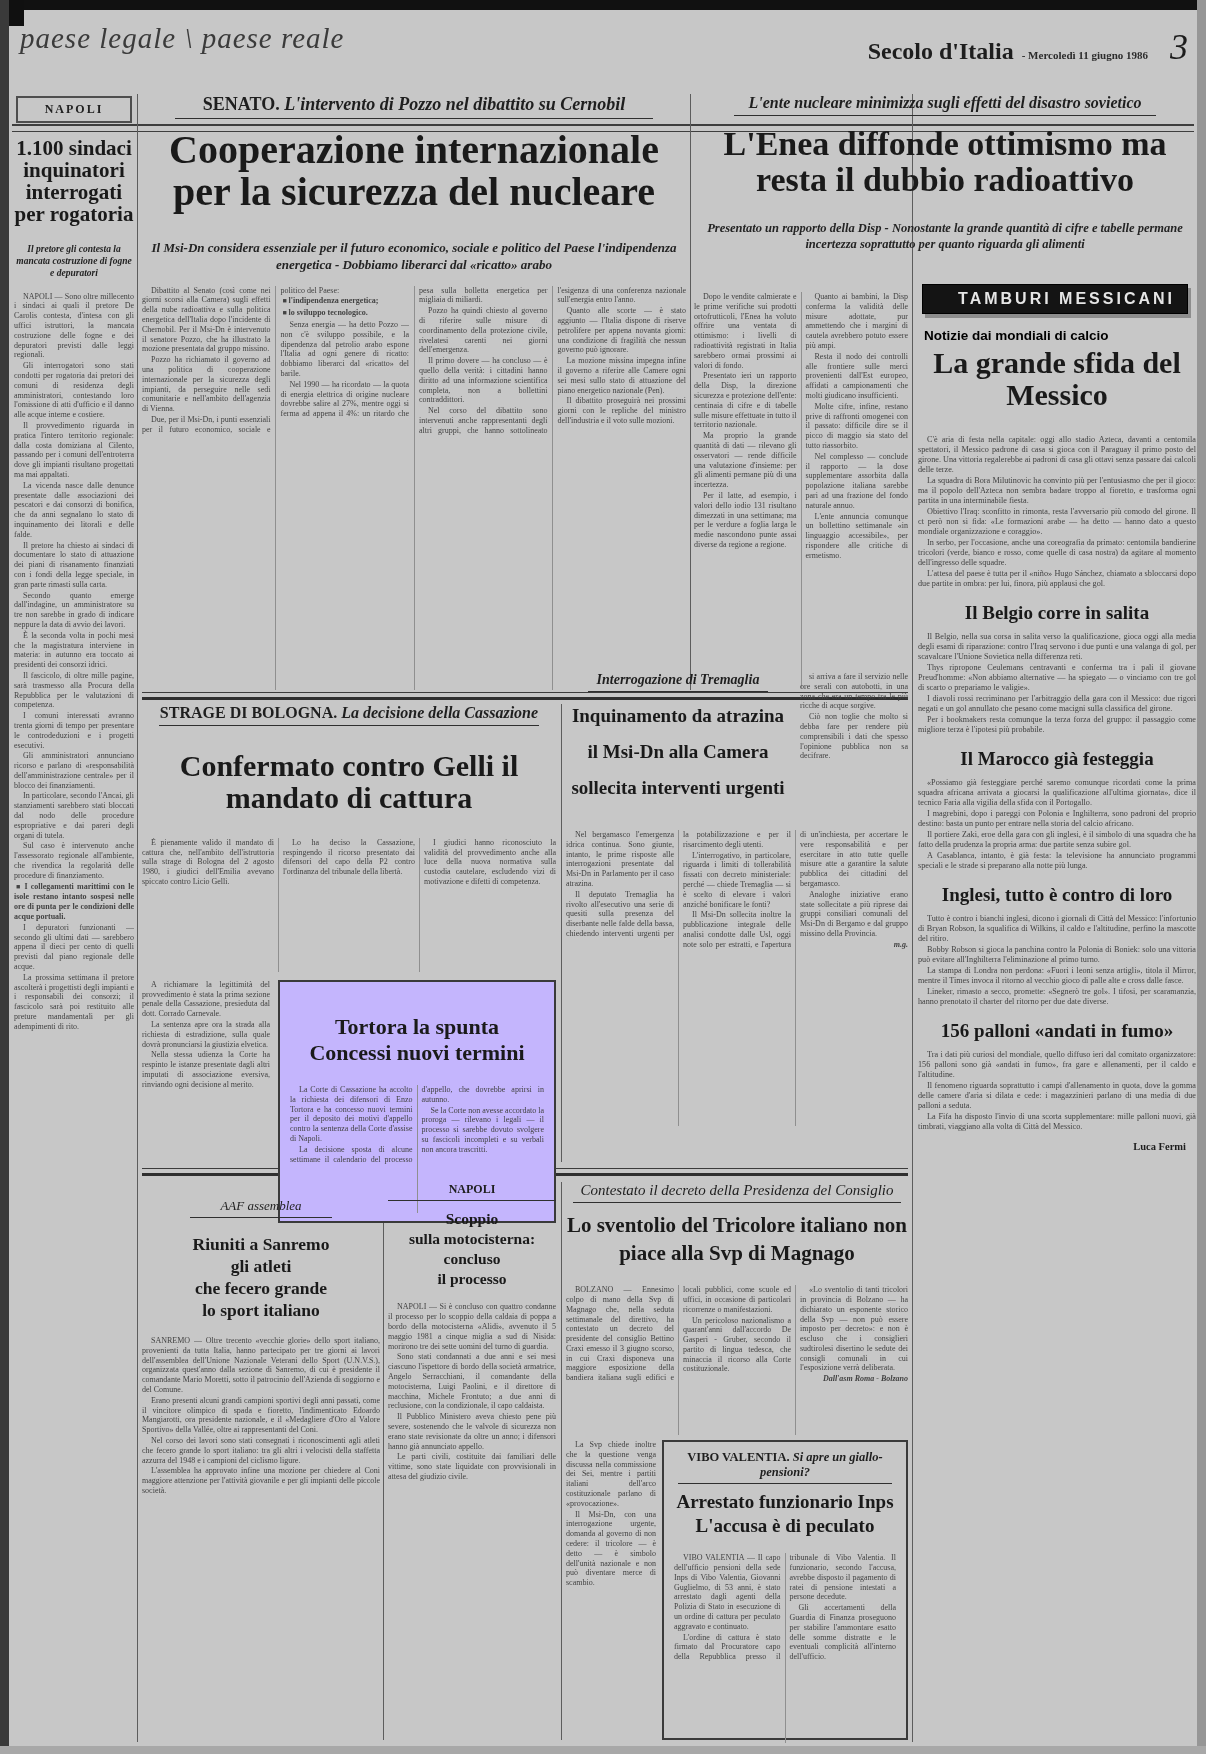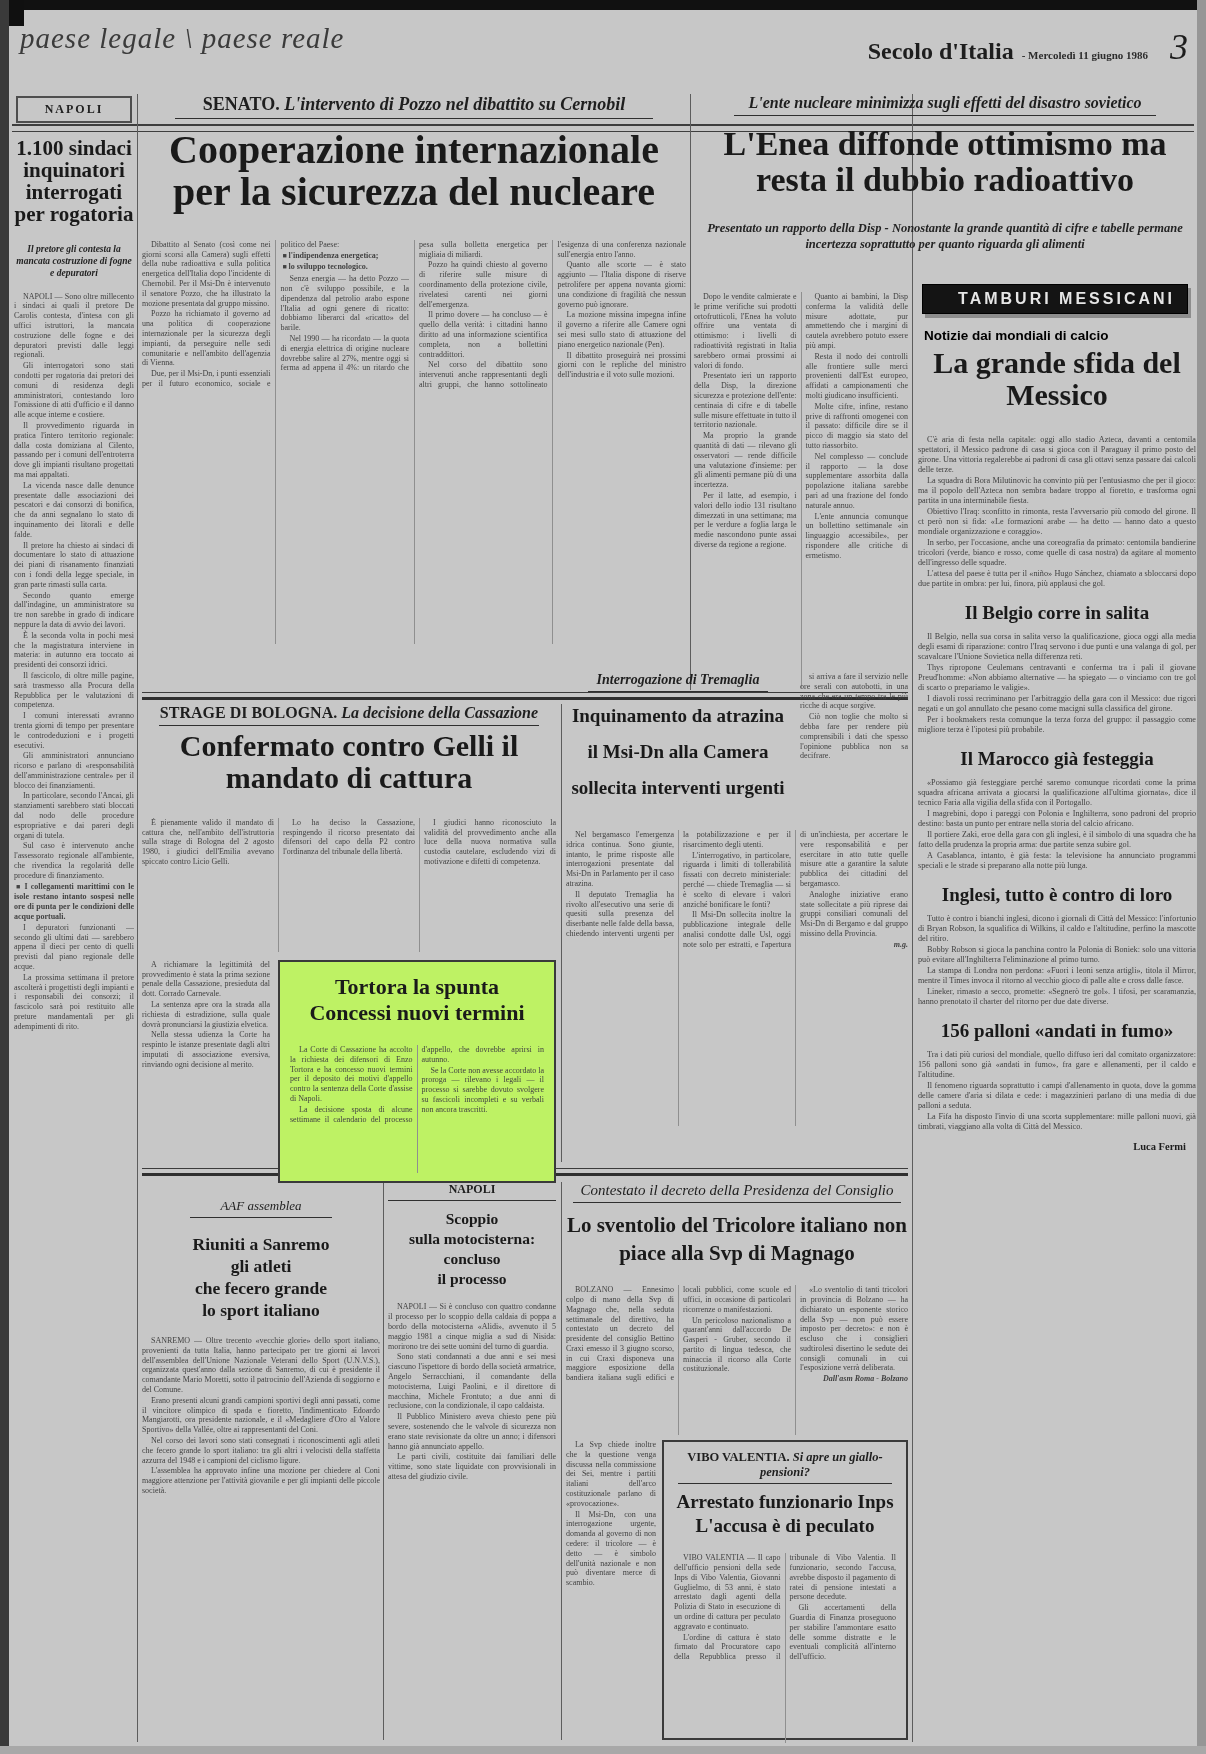--- a/index.html
+++ b/index.html
@@ -73,26 +73,26 @@
   .sidebar .skicker{font-family:"Liberation Sans","DejaVu Sans",sans-serif;font-weight:bold;
           font-size:13.5px;color:#000000;margin:14px 0 2px 6px;}
   .sidebar .headline{font-size:30px;margin-top:4px;}
   .sidebar .bcol{font-size:8.2px;line-height:10px;margin-top:8px;}
   .sidebar h3{font-size:19px;font-weight:bold;color:#191919;text-align:center;margin:12px 0 4px 0;}
   .sidebar .byline{text-align:right;font-weight:bold;font-size:10.5px;color:#1d1d1d;margin:8px 10px 0 0;}
 
   
   .art-gelli{position:absolute;left:142px;top:704px;width:414px;}
   .art-gelli .kicker{font-size:16px;width:92%;margin:0 auto;}
-  .art-gelli .headline{font-size:30px;margin-top:4px;}
+  .art-gelli .headline{font-size:30px;margin-top:24px;}
   .art-gelli .bcol.top{margin-top:10px;height:134px;}
   .gelli-row{display:flex;gap:8px;margin-top:8px;}
   .gelli-left{width:128px;}
   .gelli-left .bcol{height:218px;}
-  .box-tortora{flex:1;border:2px solid #3a3a3a;padding:8px 10px;background:#bef264;}
+  .box-tortora{flex:1;border:2px solid #3a3a3a;padding:8px 10px;background:#c4b5fd;}
   .box-tortora .headline{font-size:22px;line-height:1.2;}
   .box-tortora .bcol{margin-top:8px;height:128px;}
 
   
   .art-atrazina{position:absolute;left:566px;top:672px;width:342px;}
   .atr-row1{display:flex;gap:10px;}
   .atr-head{width:224px;}
   .atr-head .kicker{font-size:14px;width:80%;margin:0 auto;}
   .atr-head .headline{font-size:19px;line-height:1.9;margin-top:6px;}
   .atr-colA{flex:1;}
@@ -172,20 +172,21 @@
         <p>I depuratori funzionanti — secondo gli ultimi dati — sarebbero appena il dieci per cento di quelli previsti dal piano regionale delle acque.</p>
         <p>La prossima settimana il pretore ascolterà i progettisti degli impianti e i responsabili dei consorzi; il fascicolo sarà poi restituito alle preture mandamentali per gli adempimenti di rito.</p>
       </div>
   </aside>
 
   <section class="art-senato">
     <div class="kicker under">
       <span class="kb">SENATO.</span><span class="ki"> L'intervento di Pozzo nel dibattito su Cernobil</span>
     </div>
     <h1 class="headline">Cooperazione internazionale per la sicurezza del nucleare</h1>
+    <div class="subtitle">Il Msi-Dn considera essenziale per il futuro economico, sociale e politico del Paese l'indipendenza energetica - Dobbiamo liberarci dal «ricatto» arabo</div>
     <div class="bcol cols4">
         <p>Dibattito al Senato (così come nei giorni scorsi alla Camera) sugli effetti della nube radioattiva e sulla politica energetica dell'Italia dopo l'incidente di Chernobil. Per il Msi-Dn è intervenuto il senatore Pozzo, che ha illustrato la mozione presentata dal gruppo missino.</p>
         <p>Pozzo ha richiamato il governo ad una politica di cooperazione internazionale per la sicurezza degli impianti, da perseguire nelle sedi comunitarie e nell'ambito dell'agenzia di Vienna.</p>
         <p>Due, per il Msi-Dn, i punti essenziali per il futuro economico, sociale e politico del Paese:</p>
         <p class="sq">l'indipendenza energetica;</p>
         <p class="sq">lo sviluppo tecnologico.</p>
         <p>Senza energia — ha detto Pozzo — non c'è sviluppo possibile, e la dipendenza dal petrolio arabo espone l'Italia ad ogni genere di ricatto: dobbiamo liberarci dal «ricatto» del barile.</p>
         <p>Nel 1990 — ha ricordato — la quota di energia elettrica di origine nucleare dovrebbe salire al 27%, mentre oggi si ferma ad appena il 4%: un ritardo che pesa sulla bolletta energetica per migliaia di miliardi.</p>
         <p>Pozzo ha quindi chiesto al governo di riferire sulle misure di coordinamento della protezione civile, rivelatesi carenti nei giorni dell'emergenza.</p>
         <p>Il primo dovere — ha concluso — è quello della verità: i cittadini hanno diritto ad una informazione scientifica completa, non a bollettini contraddittori.</p>

